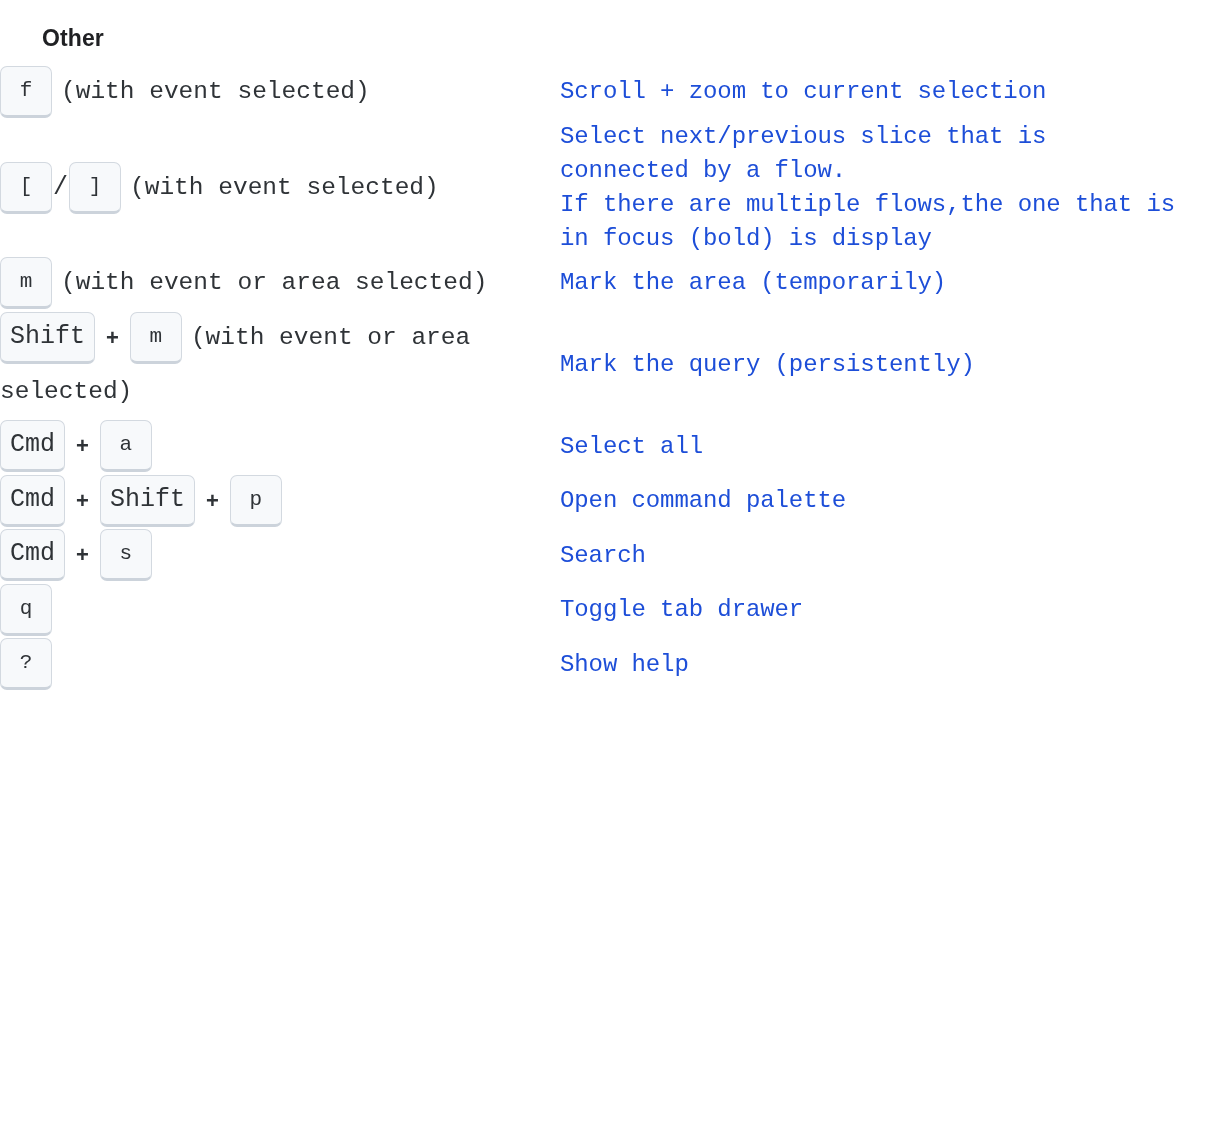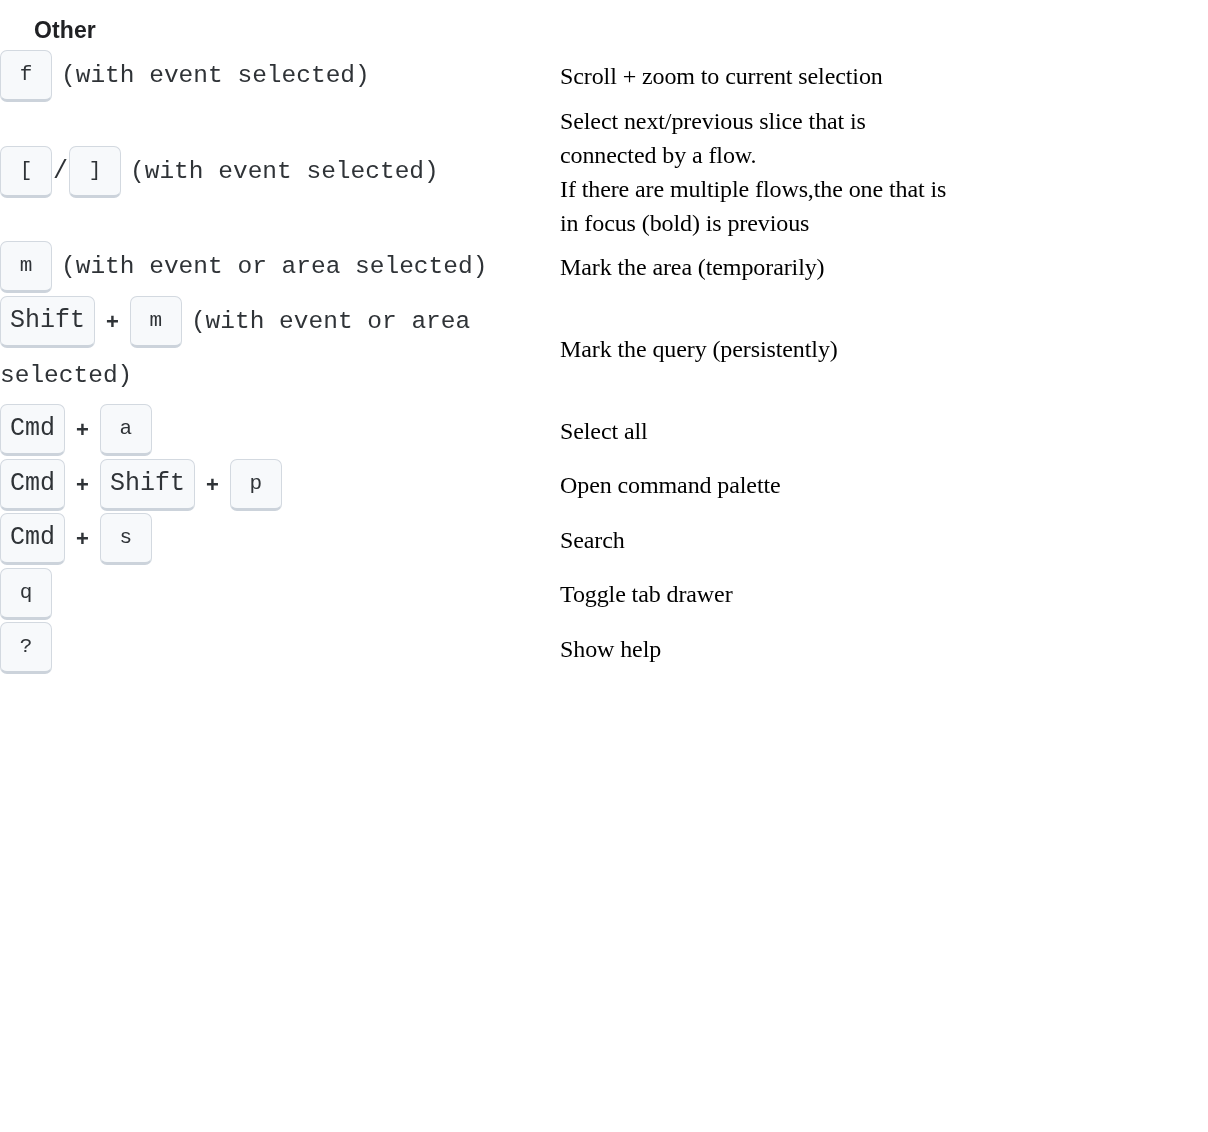--- a/index.html
+++ b/index.html
@@ -23,21 +23,21 @@
     padding: 0;
     background: #ffffff;
   }
 
   .section-title {
     font-family: "Liberation Sans", sans-serif;
     font-weight: bold;
     font-size: 23px;
     color: #202124;
     letter-spacing: 0.1px;
-    margin: 0;
+    margin: 8px;
     padding: 18px 0 6px 34px;
     line-height: 1.1;
   }
 
   table.shortcuts {
     border-collapse: collapse;
     border-spacing: 0;
     width: 1208px;
     table-layout: fixed;
   }
@@ -118,24 +118,24 @@
     display: inline;
     vertical-align: middle;
     font-family: "Liberation Mono", "DejaVu Sans Mono", monospace;
     font-size: 24.5px;
     color: #2f3337;
     padding-left: 9px;
     margin-top: 24px;
   }
 
   .desc {
-    font-family: Liberation Serif, serif;
+    font-family: Liberation Mono, monospace;
     font-size: 24px;
     line-height: 1.42;
-    color: #000000;
+    color: #1d4ed8;
     letter-spacing: -0.1px;
   }
   .desc .line { display: block; }
 </style>
 </head>
 <body>
 
 <div class="page">
 
   <h2 class="section-title">Other</h2>
@@ -150,21 +150,21 @@
             </div>
           </td>
         </tr>
         <tr>
           <td class="keys-cell"><span class="combo"><span class="key small">[</span><span class="slash">/</span><span class="key small">]</span><span class="note">(with event selected)</span></span></td>
           <td class="desc-cell">
             <div class="desc">
               <span class="line">Select next/previous slice that is</span>
               <span class="line">connected by a flow.</span>
               <span class="line">If there are multiple flows,the one that is</span>
-              <span class="line">in focus (bold) is previous</span>
+              <span class="line">in focus (bold) is display</span>
             </div>
           </td>
         </tr>
         <tr>
           <td class="keys-cell"><span class="combo"><span class="key small">m</span><span class="note">(with event or area selected)</span></span></td>
           <td class="desc-cell">
             <div class="desc">
               <span class="line">Mark the area (temporarily)</span>
             </div>
           </td>

